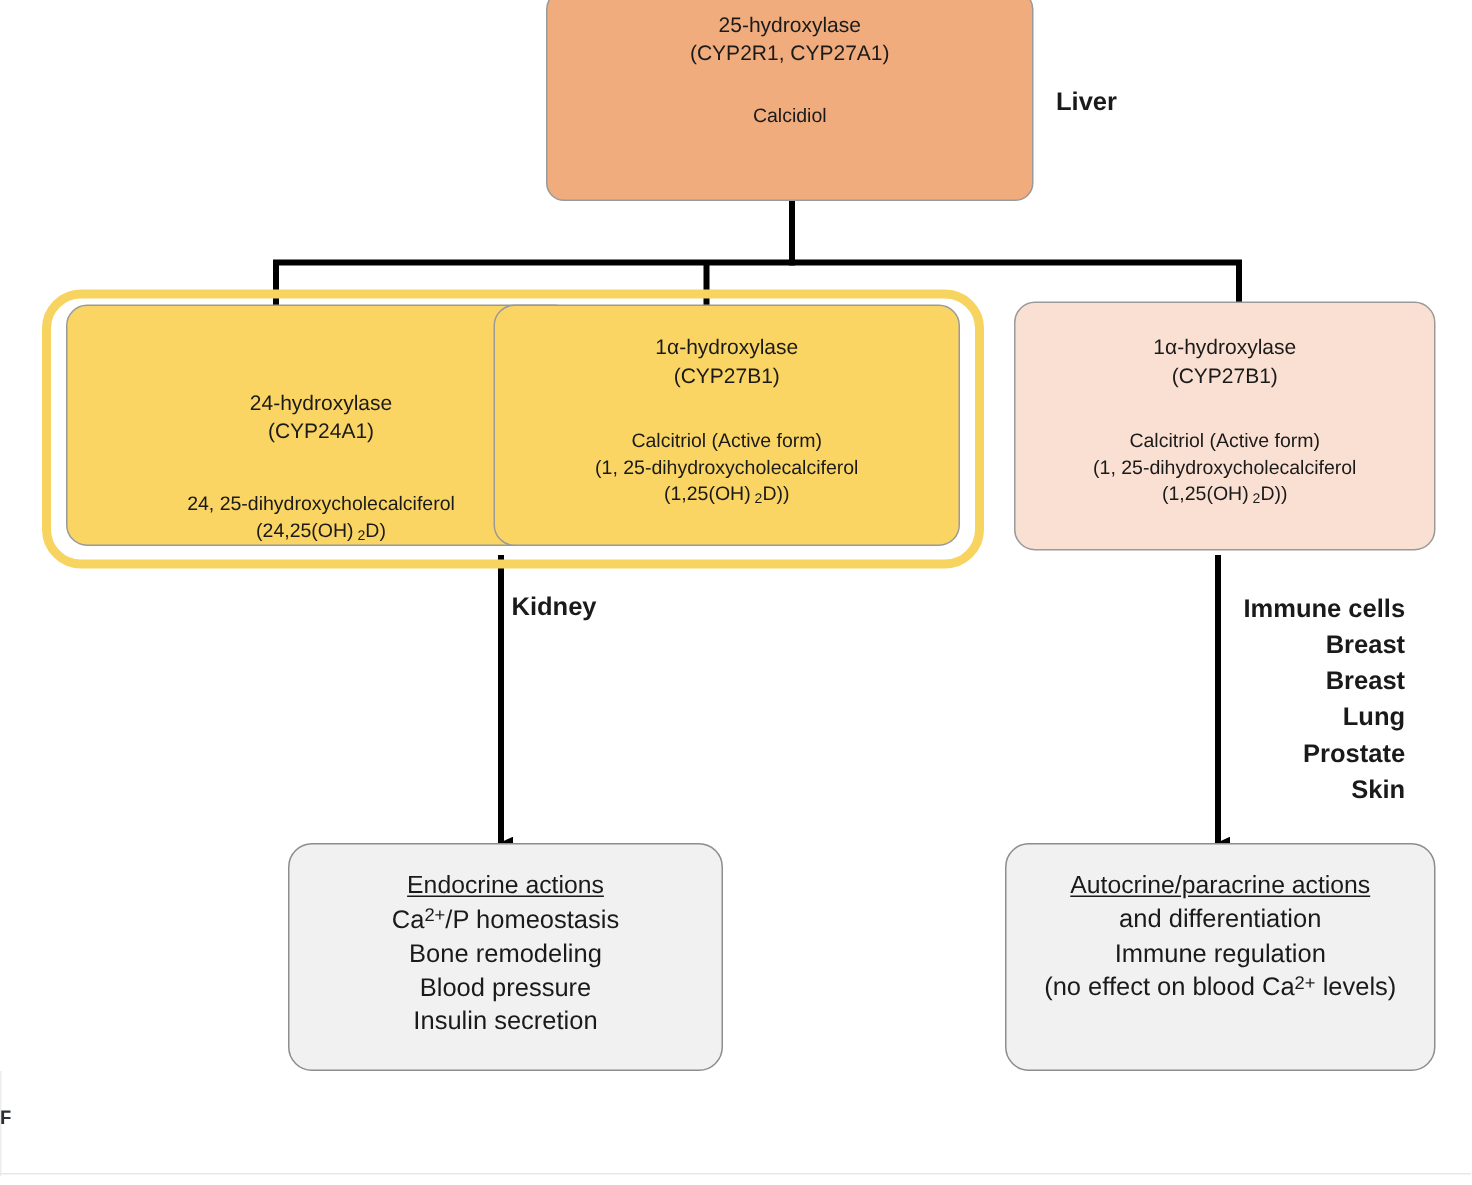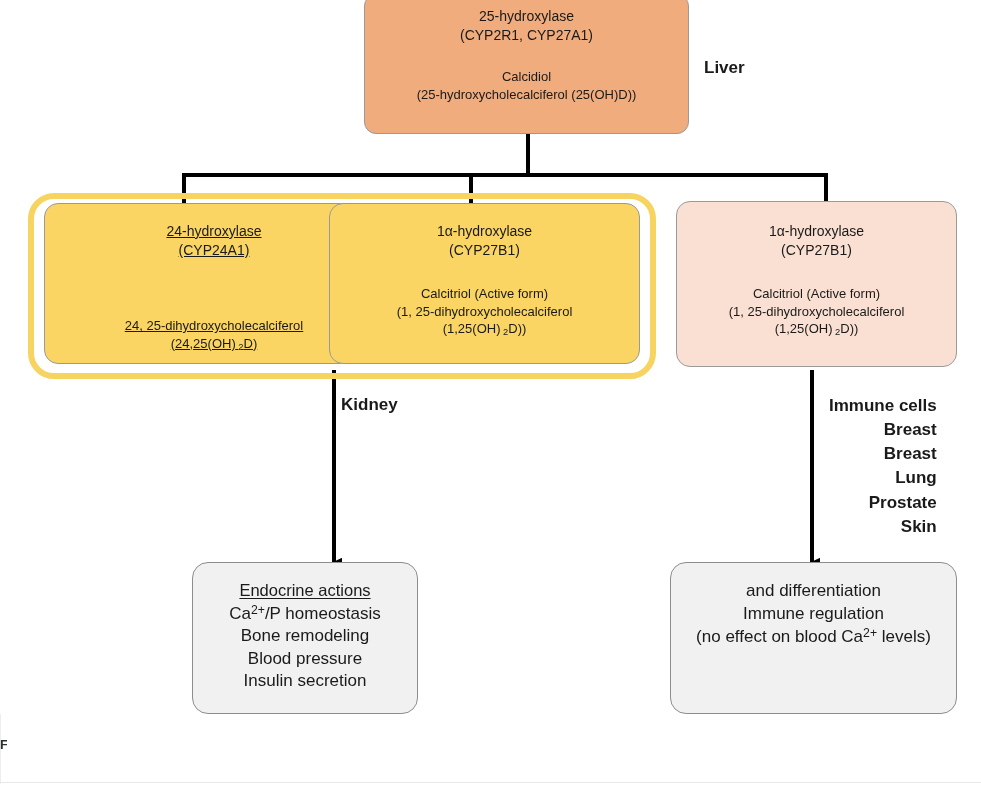--- a/index.html
+++ b/index.html
@@ -166,30 +166,29 @@
 
     <line x1="334" y1="370" x2="334" y2="562" stroke="#000" stroke-width="4" marker-end="url(#ah)"></line>
 
     <line x1="812" y1="370" x2="812" y2="562" stroke="#000" stroke-width="4" marker-end="url(#ah)"></line>
   </svg>
 
   <div class="node box-liver" style="left:364px; top:-6px; width:325px; height:140px; padding-top:12px; justify-content:flex-start;">
     <div class="enzyme-line">25-hydroxylase</div>
     <div class="enzyme-line">(CYP2R1, CYP27A1)</div>
     <div class="metab-line" style="margin-top:24px;">Calcidiol</div>
-    <div class="metab-line">(25-hydroxycholecalciferol (25(OH)D))</div>
   </div>
   <div class="tissue-label" style="left:704px; top:58px;">Liver</div>
 
   <div class="kidney-frame" style="left:28px; top:193px; width:628px; height:186px;"></div>
 
-  <div class="node box-yellow" style="left:44px; top:203px; width:340px; height:161px; padding-top:18px; justify-content:flex-start;text-decoration:underline;">
+  <div class="node box-yellow" style="left:44px; top:203px; width:340px; height:161px; padding-top:18px; justify-content:flex-end;">
     <div class="enzyme-line">24-hydroxylase</div>
     <div class="enzyme-line">(CYP24A1)</div>
-    <div class="metab-line" style="margin-top:58px;">24, 25-dihydroxycholecalciferol</div>
+    <div class="metab-line" style="margin-top:31px;">24, 25-dihydroxycholecalciferol</div>
     <div class="metab-line">
       <span>(24,25(OH)</span><span> </span><sub>2</sub><span>D)</span>
     </div>
   </div>
 
   <div class="node box-yellow" style="left:329px; top:203px; width:311px; height:161px; padding-top:18px; justify-content:flex-start;">
     <div class="enzyme-line">1α-hydroxylase</div>
     <div class="enzyme-line">(CYP27B1)</div>
     <div class="metab-line" style="margin-top:26px;">Calcitriol (Active form)</div>
     <div class="metab-line">(1, 25-dihydroxycholecalciferol</div>
@@ -212,31 +211,32 @@
 
   <div class="tissue-list" style="left:829px; top:394px;">
     <div>Immune cells</div>
     <div>Breast</div>
     <div>Breast</div>
     <div>Lung</div>
     <div>Prostate</div>
     <div>Skin</div>
   </div>
 
-  <div class="node box-grey" style="left:192px; top:562px; width:226px; height:152px; padding-top:17px; justify-content:flex-start;">
+  <div class="node box-grey" style="left:192px; top:562px; width:290px; height:152px; padding-top:17px; justify-content:flex-start;">
     <div class="action-title">Endocrine actions</div>
     <div class="action-line">
       <span>Ca</span><sup>2+</sup><span>/P homeostasis</span>
     </div>
     <div class="action-line">Bone remodeling</div>
     <div class="action-line">Blood pressure</div>
     <div class="action-line">Insulin secretion</div>
   </div>
 
   <div class="node box-grey" style="left:670px; top:562px; width:287px; height:152px; padding-top:17px; justify-content:flex-start;">
+    <div class="action-title">Autocrine/paracrine actions</div>
     <div class="action-line">and differentiation</div>
     <div class="action-line">Immune regulation</div>
     <div class="action-line">
       <span>(no effect on blood Ca</span><sup>2+</sup><span> levels)</span>
     </div>
   </div>
 
   <div class="left-rule"></div>
   <div class="corner-glyph">F</div>
   <div class="bottom-rule"></div>

